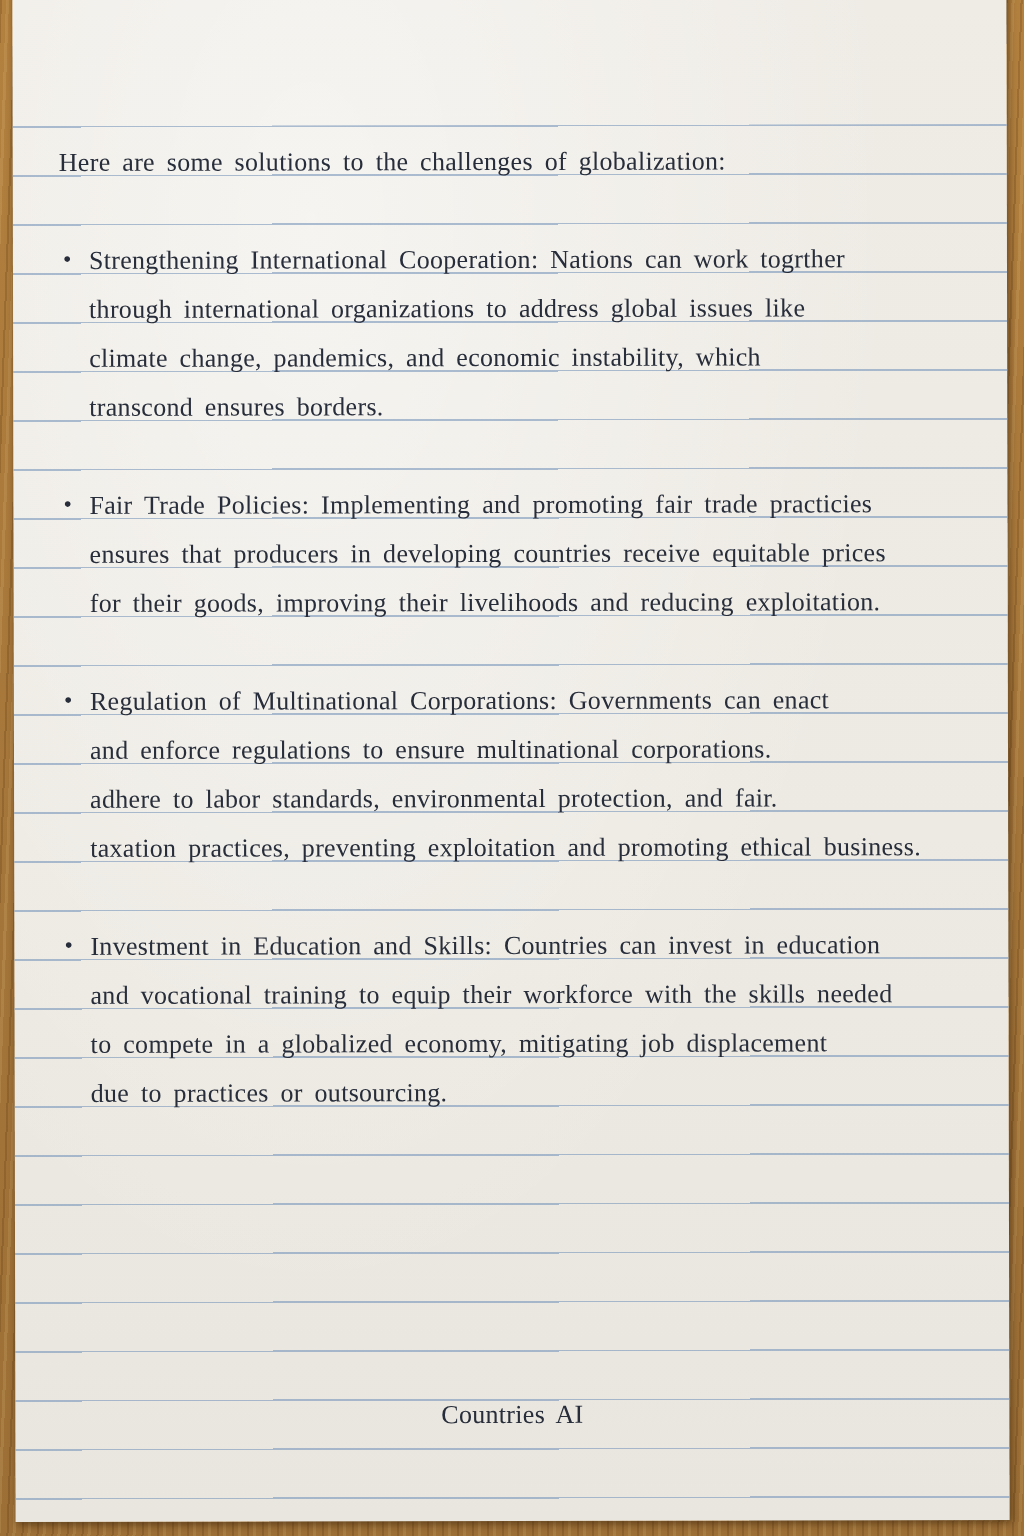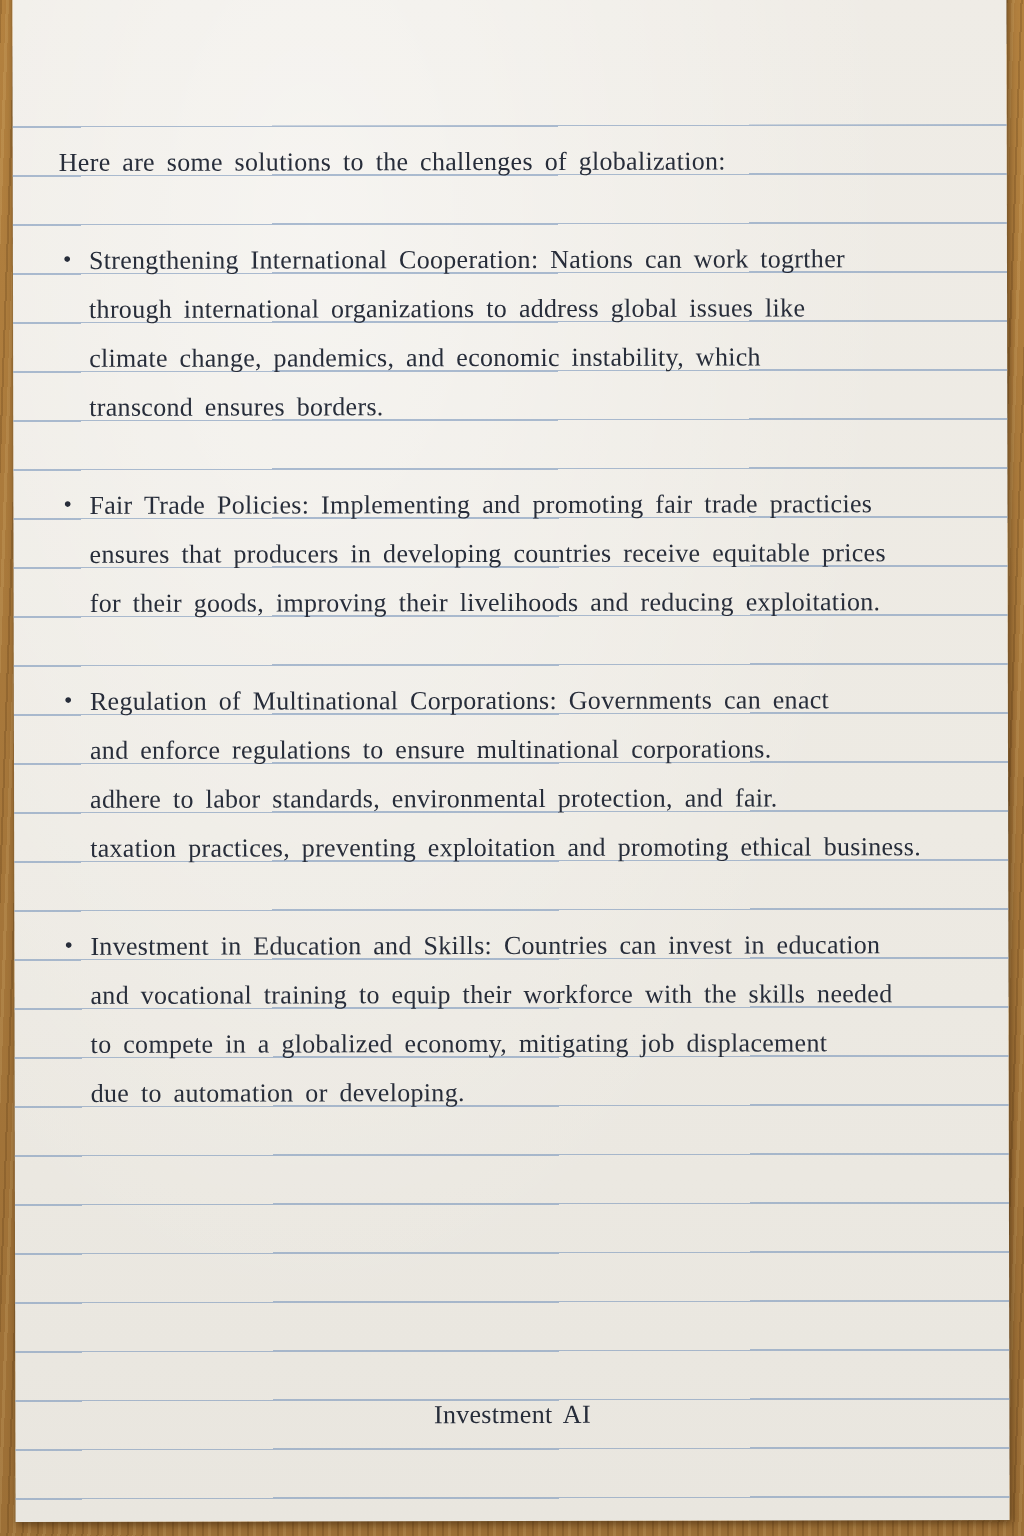--- a/index.html
+++ b/index.html
@@ -129,19 +129,19 @@
   <div class="hw bullet bullet-4">
     <div class="tl">
       <span class="marker">•</span>
       <span class="fit">Investment in Education and Skills: Countries can invest in education</span>
     </div>
     <div class="tl">
       <span class="fit">and vocational training to equip their workforce with the skills needed</span></div>
     <div class="tl">
       <span class="fit">to compete in a globalized economy, mitigating job displacement</span></div>
     <div class="tl">
-      <span class="fit">due to automation or developing.</span></div>
+      <span class="fit">due to practices or outsourcing.</span></div>
   </div>
 
   <div class="hw footer">
-    <span>Investment AI</span>
+    <span>Countries AI</span>
   </div>
 </div>
 
 </body></html>

